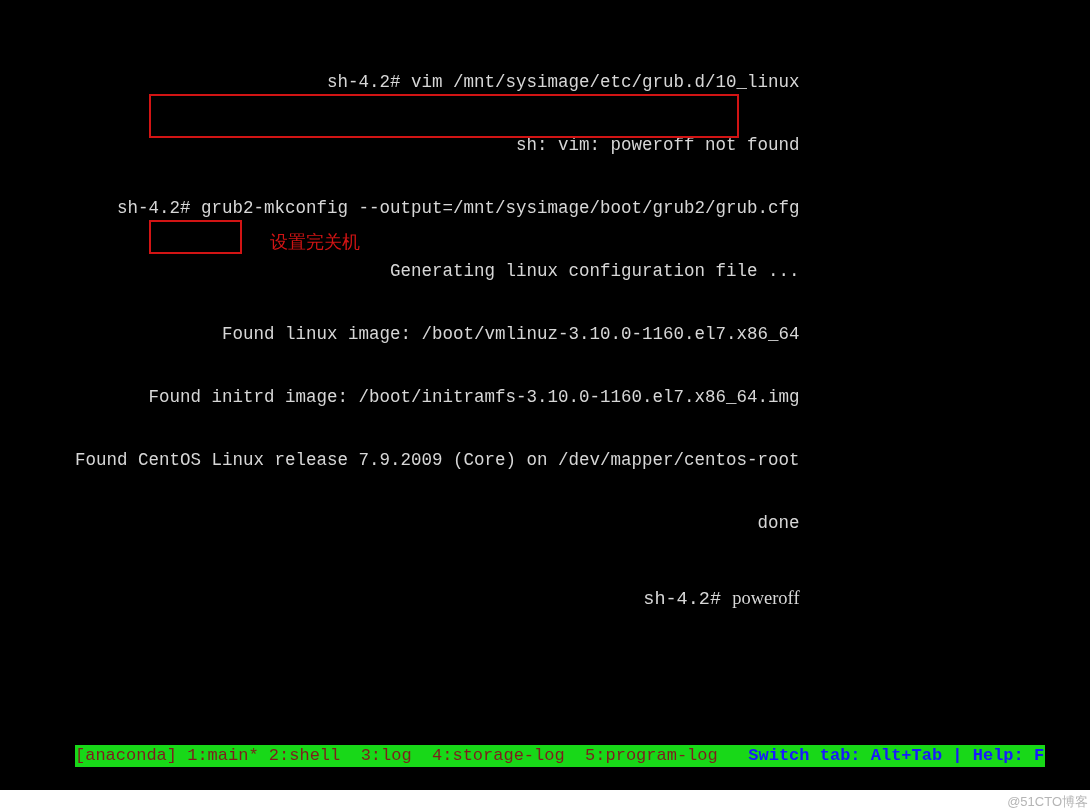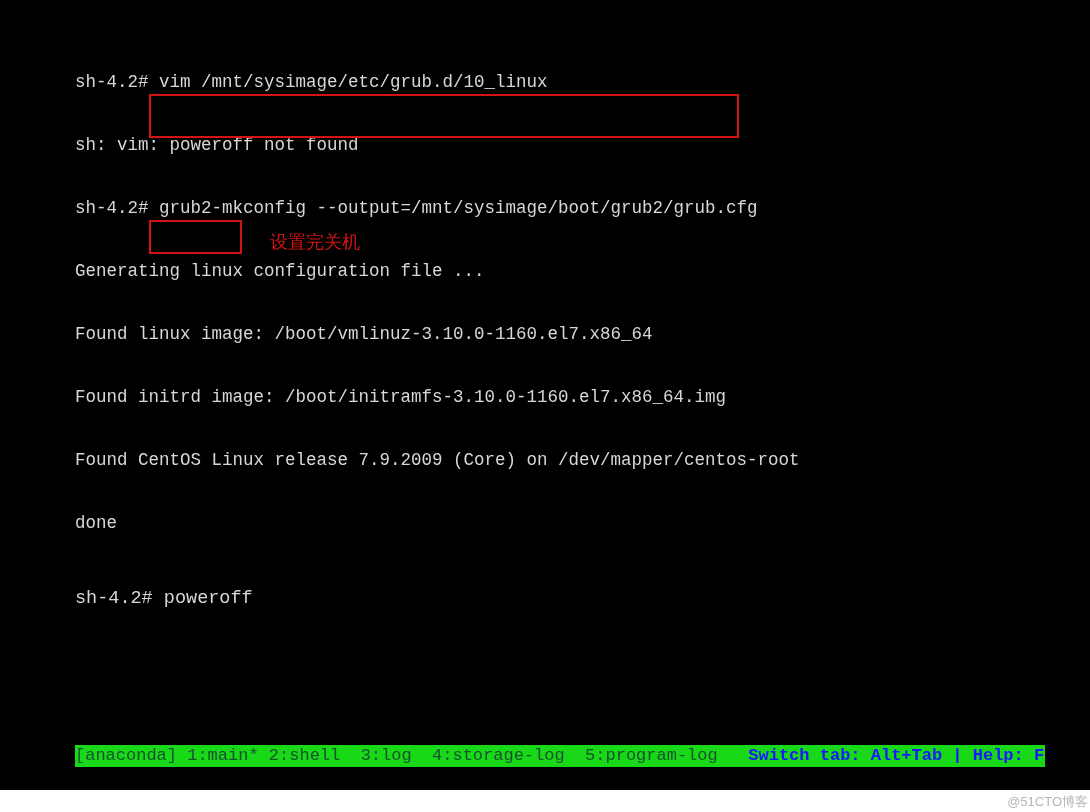--- a/index.html
+++ b/index.html
@@ -21,26 +21,26 @@
   .terminal {
     position: absolute;
     left: 75px;
     top: 30px;
     font-size: 17.5px;
     line-height: 21px;
     color: #d7d7d7;
     white-space: pre;
     letter-spacing: 0px;
   }
-  .terminal .line { white-space: pre; }
+  .terminal .line { white-space: pre; text-align: right; }
   .powerline {
     margin-top: 12px;
     font-size: 18.5px;
   }
-  .prompt-extra-gap { letter-spacing: 0px; }
+  .prompt-extra-gap { letter-spacing: 0px; font-family: Liberation Serif, serif; }
   .box-red {
     position: absolute;
     border: 2px solid #d21414;
     pointer-events: none;
     box-sizing: border-box;
   }
   #box1 { left: 149px; top: 94px;  width: 590px; height: 44px; }
   #box2 { left: 149px; top: 220px; width: 93px;  height: 34px; }
   .annot {
     position: absolute;
@@ -57,21 +57,21 @@
     bottom: 23px;
     width: 970px;
     height: 22px;
     background: #18d818;
     color: #000000;
     font-size: 17px;
     line-height: 22px;
     white-space: pre;
     overflow: hidden;
   }
-  .statusbar .tabs { color: #14532d; text-align: right; }
+  .statusbar .tabs { color: #7f1d1d; text-align: right; }
   .statusbar .hint { color: #1818ff; font-weight: bold; }
   .watermark {
     position: absolute;
     right: 2px;
     top: 793px;
     font-family: "Microsoft YaHei", Arial, sans-serif;
     font-size: 13px;
     color: #b5b5b5;
   }
 </style>

